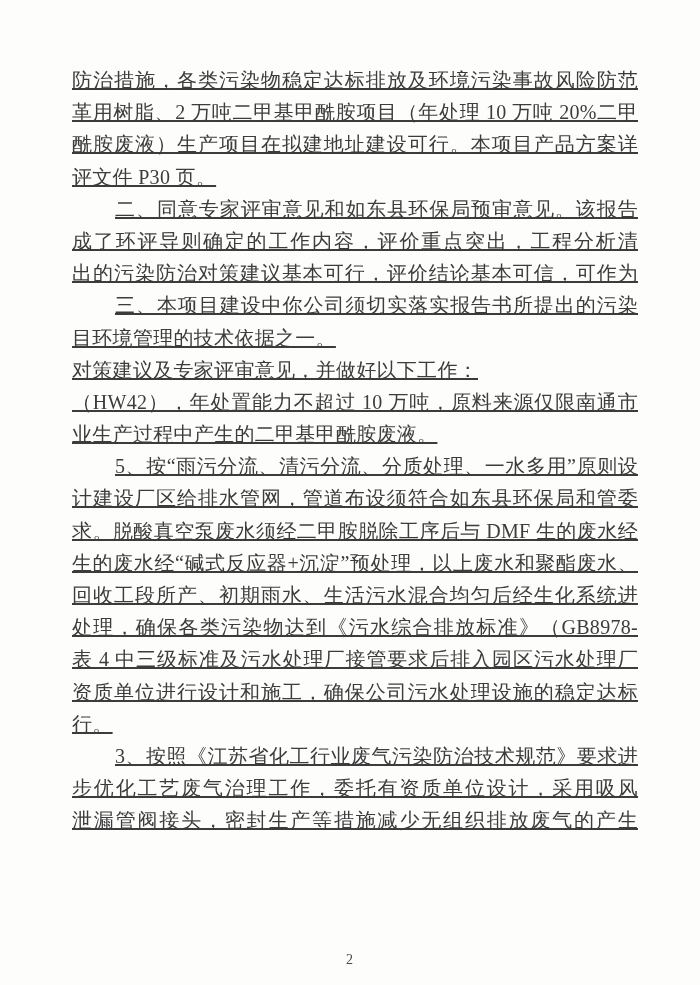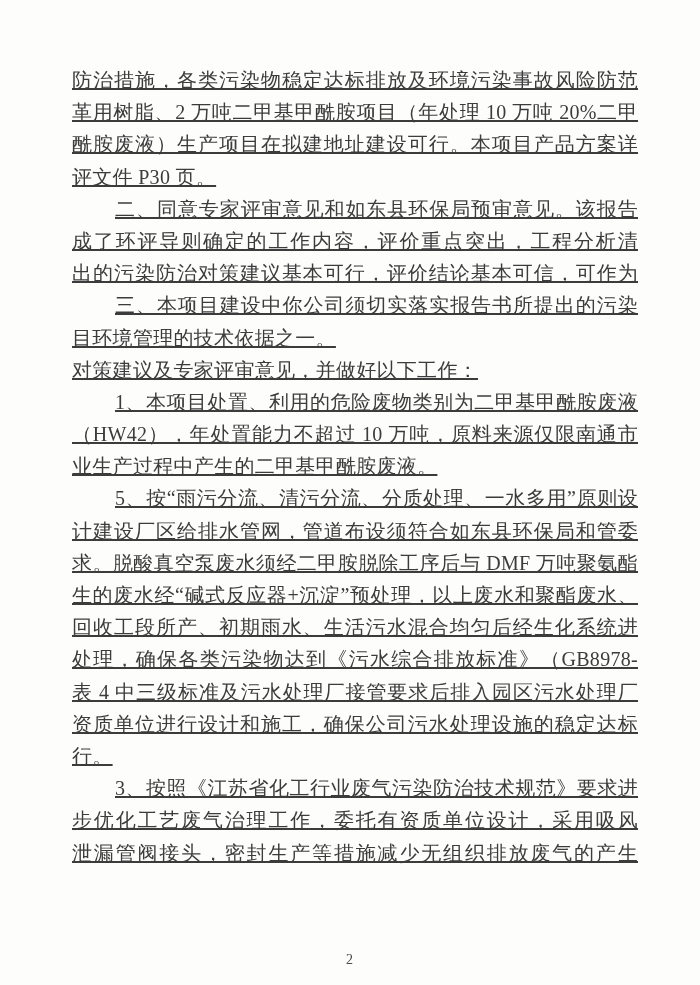--- a/index.html
+++ b/index.html
@@ -68,26 +68,25 @@
     <div class="line">防治措施，各类污染物稳定达标排放及环境污染事故风险防范措施</div>
     <div class="line">革用树脂、2 万吨二甲基甲酰胺项目（年处理 10 万吨 20%二甲基甲</div>
     <div class="line">酰胺废液）生产项目在拟建地址建设可行。本项目产品方案详见环</div>
     <div class="line e">评文件 P30 页。</div>
     <div class="line i">二、同意专家评审意见和如东县环保局预审意见。该报告书完</div>
     <div class="line">成了环评导则确定的工作内容，评价重点突出，工程分析清楚，提</div>
     <div class="line">出的污染防治对策建议基本可行，评价结论基本可信，可作为该项</div>
     <div class="line i">三、本项目建设中你公司须切实落实报告书所提出的污染防治</div>
     <div class="line e">目环境管理的技术依据之一。</div>
     <div class="line e">对策建议及专家评审意见，并做好以下工作：</div>
-    <div class="line i">1、本项目处置、利用的危险废物类别为二甲基甲酰胺废液</div>
     <div class="line">（HW42），年处置能力不超过 10 万吨，原料来源仅限南通市境内企</div>
     <div class="line e">业生产过程中产生的二甲基甲酰胺废液。</div>
     <div class="line i">5、按“雨污分流、清污分流、分质处理、一水多用”原则设</div>
     <div class="line">计建设厂区给排水管网，管道布设须符合如东县环保局和管委会要</div>
-    <div class="line">求。脱酸真空泵废水须经二甲胺脱除工序后与 DMF 万吨聚氨酯</div>
+    <div class="line">求。脱酸真空泵废水须经二甲胺脱除工序后与 DMF 生的废水经</div>
     <div class="line">生的废水经“碱式反应器+沉淀”预处理，以上废水和聚酯废水、</div>
     <div class="line">回收工段所产、初期雨水、生活污水混合均匀后经生化系统进一步</div>
     <div class="line">处理，确保各类污染物达到《污水综合排放标准》（GB8978-1996）</div>
     <div class="line">表 4 中三级标准及污水处理厂接管要求后排入园区污水处理厂集</div>
     <div class="line">资质单位进行设计和施工，确保公司污水处理设施的稳定达标运</div>
     <div class="line e">行。</div>
     <div class="line i">3、按照《江苏省化工行业废气污染防治技术规范》要求进一</div>
     <div class="line">步优化工艺废气治理工作，委托有资质单位设计，采用吸风罩、防</div>
     <div class="line">泄漏管阀接头，密封生产等措施减少无组织排放废气的产生量。废</div>
   </div>

